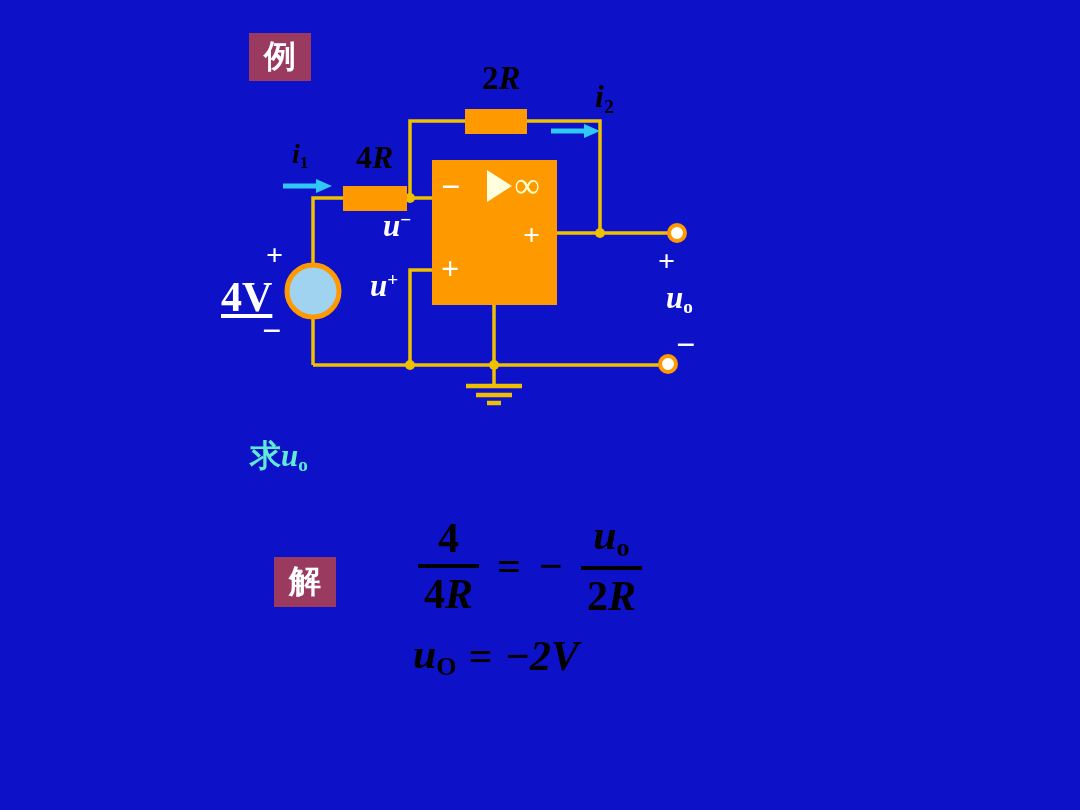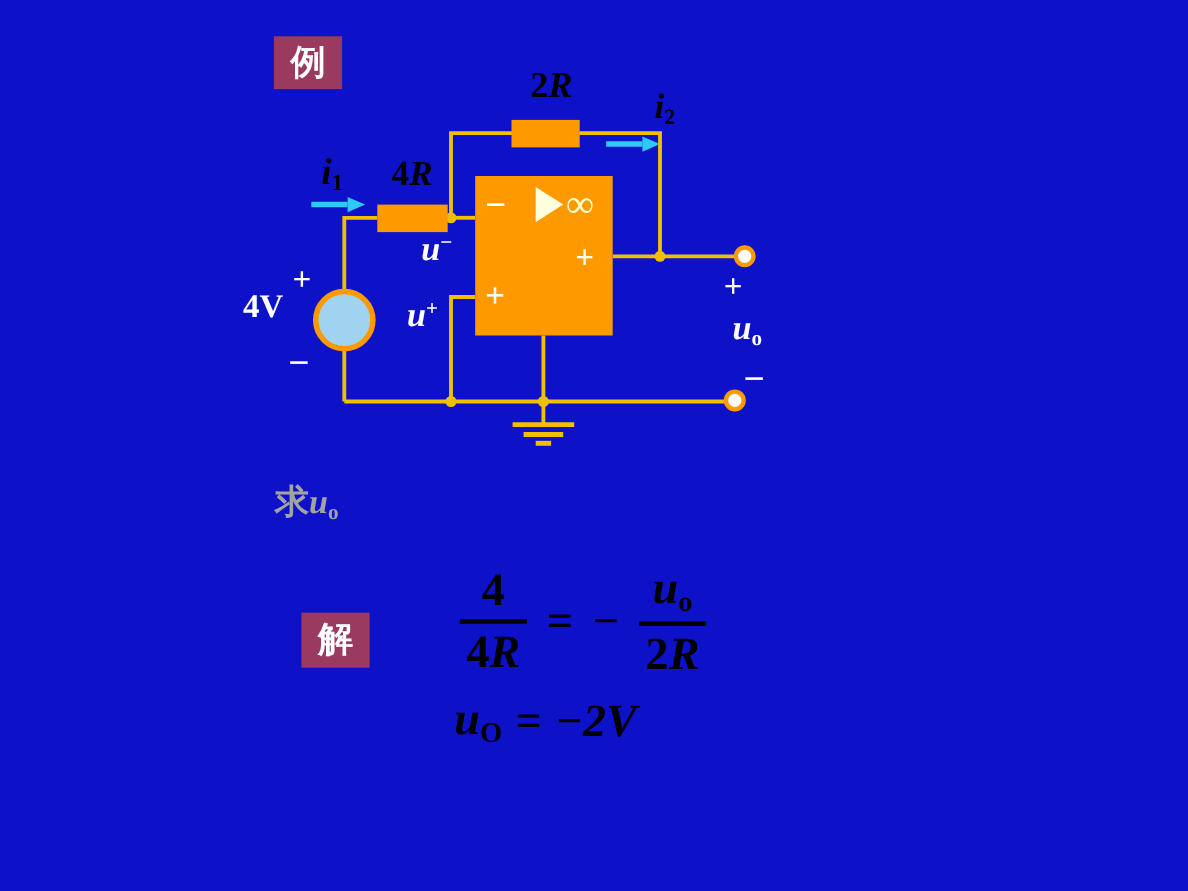--- a/index.html
+++ b/index.html
@@ -15,21 +15,21 @@
   .var{font-style:italic;}
   .sub{font-size:0.62em;vertical-align:-0.28em;}
   .sup{font-size:0.62em;vertical-align:0.5em;}
   .tag-box{
     position:absolute;width:62px;height:48px;background:#993a5e;color:#ffffff;
     display:flex;align-items:center;justify-content:center;font-size:32px;font-weight:bold;
     font-family:"Liberation Sans","DejaVu Sans",sans-serif;
   }
   .infinity{position:absolute;font-style:italic;font-weight:bold;color:#ffffcc;}
   .question{
-    position:absolute;left:250px;top:440px;color:#a3a3a3;font-weight:bold;font-size:31px;line-height:1;
+    position:absolute;left:250px;top:440px;color:#5eead4;font-weight:bold;font-size:31px;line-height:1;
   }
   .equation{position:absolute;display:flex;align-items:center;color:#000000;font-weight:bold;}
   .eq1{left:418px;top:514px;gap:18px;font-size:42px;}
   .eq2{left:413px;top:630px;gap:12px;font-size:42px;}
   .frac{display:inline-flex;flex-direction:column;align-items:center;line-height:1;}
   .frac .bar{width:100%;height:4px;background:#000000;margin:5px 0;border:0;}
   .frac .num,.frac .den{padding:0 6px;line-height:1;}
   .op{line-height:1;}
 </style>
 </head>
@@ -89,38 +89,38 @@
   </div>
 
   <div class="lbl dark" style="left:482px;top:62px;font-size:33px;">
     <span>2</span><span class="var">R</span>
   </div>
 
   <div class="lbl dark" style="left:556px;top:80px;font-size:32px;margin-left:39px;">
     <span class="var">i</span><span class="sub">2</span>
   </div>
 
-  <div class="lbl dark" style="left:292px;top:140px;font-size:34px;">
+  <div class="lbl dark" style="left:292px;top:140px;font-size:28px;">
     <span class="var">i</span><span class="sub">1</span>
   </div>
 
   <div class="lbl dark" style="left:356px;top:141px;font-size:32px;">
     <span>4</span><span class="var">R</span>
   </div>
 
   <div class="lbl light" style="left:383px;top:210px;font-size:31px;">
     <span class="var">u</span><span class="sup">−</span>
   </div>
 
   <div class="lbl light" style="left:370px;top:270px;font-size:31px;">
     <span class="var">u</span><span class="sup">+</span>
   </div>
 
   <div class="lbl light" style="left:266px;top:240px;font-size:30px;">+</div>
-  <div class="lbl light" style="left:221px;top:264px;font-size:30px;">4V</div>
+  <div class="lbl light" style="left:221px;top:276px;font-size:42px;text-decoration:underline;">4V</div>
   <div class="lbl light" style="left:262px;top:314px;font-size:34px;">−</div>
 
   <div class="lbl light" style="left:441px;top:170px;font-size:34px;">−</div>
   <div class="lbl light" style="left:441px;top:252px;font-size:32px;">+</div>
   <div class="infinity" style="left:514px;top:164px;font-size:36px;">∞</div>
   <div class="lbl light" style="left:523px;top:220px;font-size:30px;">+</div>
 
   <div class="lbl light" style="left:658px;top:246px;font-size:30px;">+</div>
   <div class="lbl light" style="left:666px;top:282px;font-size:31px;">
     <span class="var">u</span><span class="sub">o</span>

